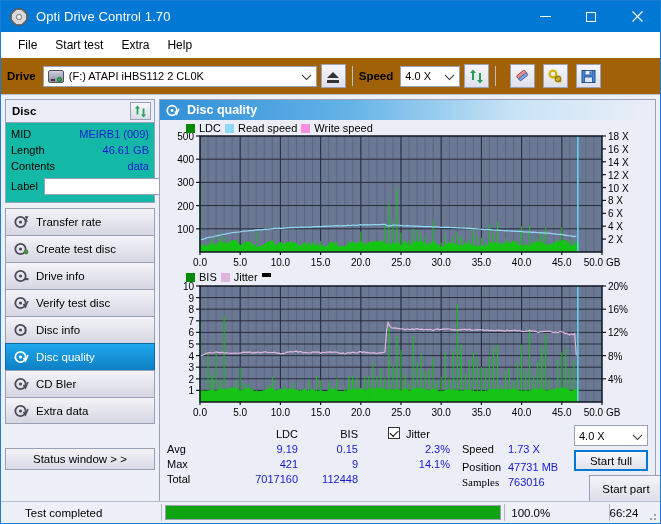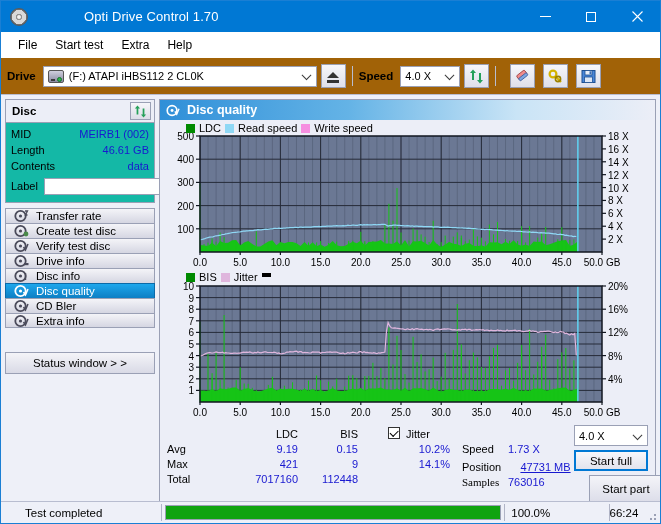--- a/index.html
+++ b/index.html
@@ -15,21 +15,20 @@
     background:#eef0f8;
     border:1px solid #1a7fd4;
     box-sizing:border-box;
     overflow:hidden;
   }
 
   
   .titlebar{
     height:31px;background:#0078d4;display:flex;align-items:center;
     position:relative;
-    gap:48px;
   }
   .title-icon{
     width:18px;height:18px;margin-left:9px;margin-right:8px;
     border-radius:50%;
     background:radial-gradient(circle at 50% 50%, #ffffff 0 18%, #9a9a9a 19% 30%, #d9d9d9 31% 62%, #6f6f6f 63% 78%, #c8c8c8 79% 100%);
     border:1px solid #5a5a5a;box-sizing:border-box;position:relative;
   }
   .title-icon:after{
     content:"";position:absolute;left:5px;top:5px;width:6px;height:6px;border-radius:50%;
     background:#f2f2f2;border:1px solid #888;box-sizing:border-box;
@@ -98,21 +97,21 @@
   .label-row{display:flex;align-items:center;justify-content:space-between;height:22px;margin-top:1px;}
   .label-input{
     flex:1;height:17px;margin:0 4px 0 6px;background:#fff;border:1px solid #9aa0b5;box-sizing:border-box;
     font-size:11px;padding-left:2px;color:#000;
   }
   .cd-btn{width:21px;height:19px;border:1px solid #9aa0b5;background:linear-gradient(#f6f6fa,#dcdde8);display:flex;align-items:center;justify-content:center;box-sizing:border-box;}
 
   
   .nav{margin-top:5px;}
   .nav-item{
-    height:15px;display:flex;align-items:center;
+    height:27px;display:flex;align-items:center;
     border:1px solid #9aa0b5;border-bottom:none;
     background:linear-gradient(#f4f4f8,#d5d6e2);
     box-sizing:border-box;padding-left:7px;font-size:11.5px;color:#000;
   }
   .nav-item:last-child{border-bottom:1px solid #9aa0b5;}
   .nav-item.active{
     background:linear-gradient(#1ea7ec,#0e7fc4);
     color:#fff;border-color:#0b6aa8;
   }
   .nav-icon{width:17px;height:15px;margin-right:6px;flex:0 0 auto;display:flex;align-items:center;justify-content:center;}
@@ -256,21 +255,21 @@
           <span class="small-btn">
             <svg width="13" height="13" viewBox="0 0 15 15">
               <path d="M3,11 L3,4 L1,4 L4,0.5 L7,4 L5,4 L5,11 Z" fill="#25a05a"></path>
               <path d="M12,4 L12,11 L14,11 L11,14.5 L8,11 L10,11 L10,4 Z" fill="#25a05a"></path>
             </svg>
           </span>
         </div>
         <div class="disc-rows">
           <div class="drow">
             <span class="k">MID</span>
-            <span class="v">MEIRB1 (002)</span>
+            <span class="v">MEIRB1 (009)</span>
           </div>
           <div class="drow">
             <span class="k">Length</span>
             <span class="v">46.61 GB</span>
           </div>
           <div class="drow">
             <span class="k">Contents</span>
             <span class="v">data</span>
           </div>
           <div class="label-row">
@@ -306,34 +305,34 @@
                 <circle cx="12" cy="10" r="2.4" fill="#4a8a4a"></circle>
               </svg>
           </span>
           <span>Create test disc</span>
         </div>
         <div class="nav-item">
           <span class="nav-icon">
             <svg width="15" height="14" viewBox="0 0 15 14">
                 <circle cx="6.5" cy="7" r="5.2" fill="none" stroke="#4a4a5a" stroke-width="1.8"></circle>
                 <circle cx="6.5" cy="7" r="1.6" fill="#4a4a5a"></circle>
-                <path d="M9.5,8 L11.5,11 L14,5" stroke="#4a4a5a" stroke-width="1.5" fill="none"></path>
+                <rect x="10" y="9" width="4.5" height="2.2" fill="#4a4a5a"></rect>
               </svg>
           </span>
-          <span>Verify test disc</span>
+          <span>Drive info</span>
         </div>
         <div class="nav-item">
           <span class="nav-icon">
             <svg width="15" height="14" viewBox="0 0 15 14">
                 <circle cx="6.5" cy="7" r="5.2" fill="none" stroke="#4a4a5a" stroke-width="1.8"></circle>
                 <circle cx="6.5" cy="7" r="1.6" fill="#4a4a5a"></circle>
-                <rect x="10" y="9" width="4.5" height="2.2" fill="#4a4a5a"></rect>
+                <path d="M9.5,8 L11.5,11 L14,5" stroke="#4a4a5a" stroke-width="1.5" fill="none"></path>
               </svg>
           </span>
-          <span>Drive info</span>
+          <span>Verify test disc</span>
         </div>
         <div class="nav-item">
           <span class="nav-icon">
             <svg width="15" height="14" viewBox="0 0 15 14">
                 <circle cx="6.5" cy="7" r="5.2" fill="none" stroke="#4a4a5a" stroke-width="1.8"></circle>
                 <circle cx="6.5" cy="7" r="1.6" fill="#4a4a5a"></circle>
                 <path d="M11.5,4 L11.5,11" stroke="#4a4a5a" stroke-width="1.4"></path>
               </svg>
           </span>
           <span>Disc info</span>
@@ -359,21 +358,21 @@
           <span>CD Bler</span>
         </div>
         <div class="nav-item">
           <span class="nav-icon">
             <svg width="15" height="14" viewBox="0 0 15 14">
                 <circle cx="6.5" cy="7" r="5.2" fill="none" stroke="#4a4a5a" stroke-width="1.8"></circle>
                 <circle cx="6.5" cy="7" r="1.6" fill="#4a4a5a"></circle>
                 <path d="M9.5,8 L11.5,11 L14,5" stroke="#4a4a5a" stroke-width="1.5" fill="none"></path>
               </svg>
           </span>
-          <span>Extra info</span>
+          <span>Extra data</span>
         </div>
       </div>
 
       <div class="status-btn">Status window &gt; &gt;</div>
     </div>
 
     <div class="right">
       <div class="panel">
         <div class="panel-head">
           <svg width="14" height="13" viewBox="0 0 15 14">
@@ -848,27 +847,27 @@
           <span class="val" style="left:78px;top:38px;width:60px;">421</span>
           <span class="val" style="left:58px;top:53px;width:80px;">7017160</span>
 
           <span class="lbl" style="left:148px;top:8px;width:50px;text-align:right;">BIS</span>
           <span class="val" style="left:148px;top:23px;width:50px;">0.15</span>
           <span class="val" style="left:148px;top:38px;width:50px;">9</span>
           <span class="val" style="left:128px;top:53px;width:70px;">112448</span>
 
           <span class="chk" style="left:228px;top:7px;"></span>
           <span class="lbl" style="left:246px;top:8px;">Jitter</span>
-          <span class="val" style="left:240px;top:23px;width:50px;">10.2%</span>
+          <span class="val" style="left:240px;top:23px;width:50px;">2.3%</span>
           <span class="val" style="left:240px;top:38px;width:50px;">14.1%</span>
 
           <span class="lbl" style="left:302px;top:23px;">Speed</span>
           <span class="val" style="left:348px;top:23px;width:62px;text-align:left;">1.73 X</span>
           <span class="lbl" style="left:302px;top:41px;">Position</span>
-          <span class="val" style="left:348px;top:41px;width:75px;text-align:center;text-decoration:underline;">47731 MB</span>
+          <span class="val" style="left:348px;top:41px;width:75px;text-align:left;">47731 MB</span>
           <span class="lbl" style="left:302px;top:56px;font-family:Liberation Serif, serif;">Samples</span>
           <span class="val" style="left:348px;top:56px;width:75px;text-align:left;">763016</span>
 
           <div class="combo" style="position:absolute;left:414px;top:5px;width:74px;">
             <span>4.0 X</span>
             <span class="chev"></span>
           </div>
           <div class="btn primary" style="left:414px;top:30px;width:74px;height:21px;">Start full</div>
           <div class="btn" style="left:414px;top:55px;width:74px;height:28px;margin-left:15px;">Start part</div>
         </div>

